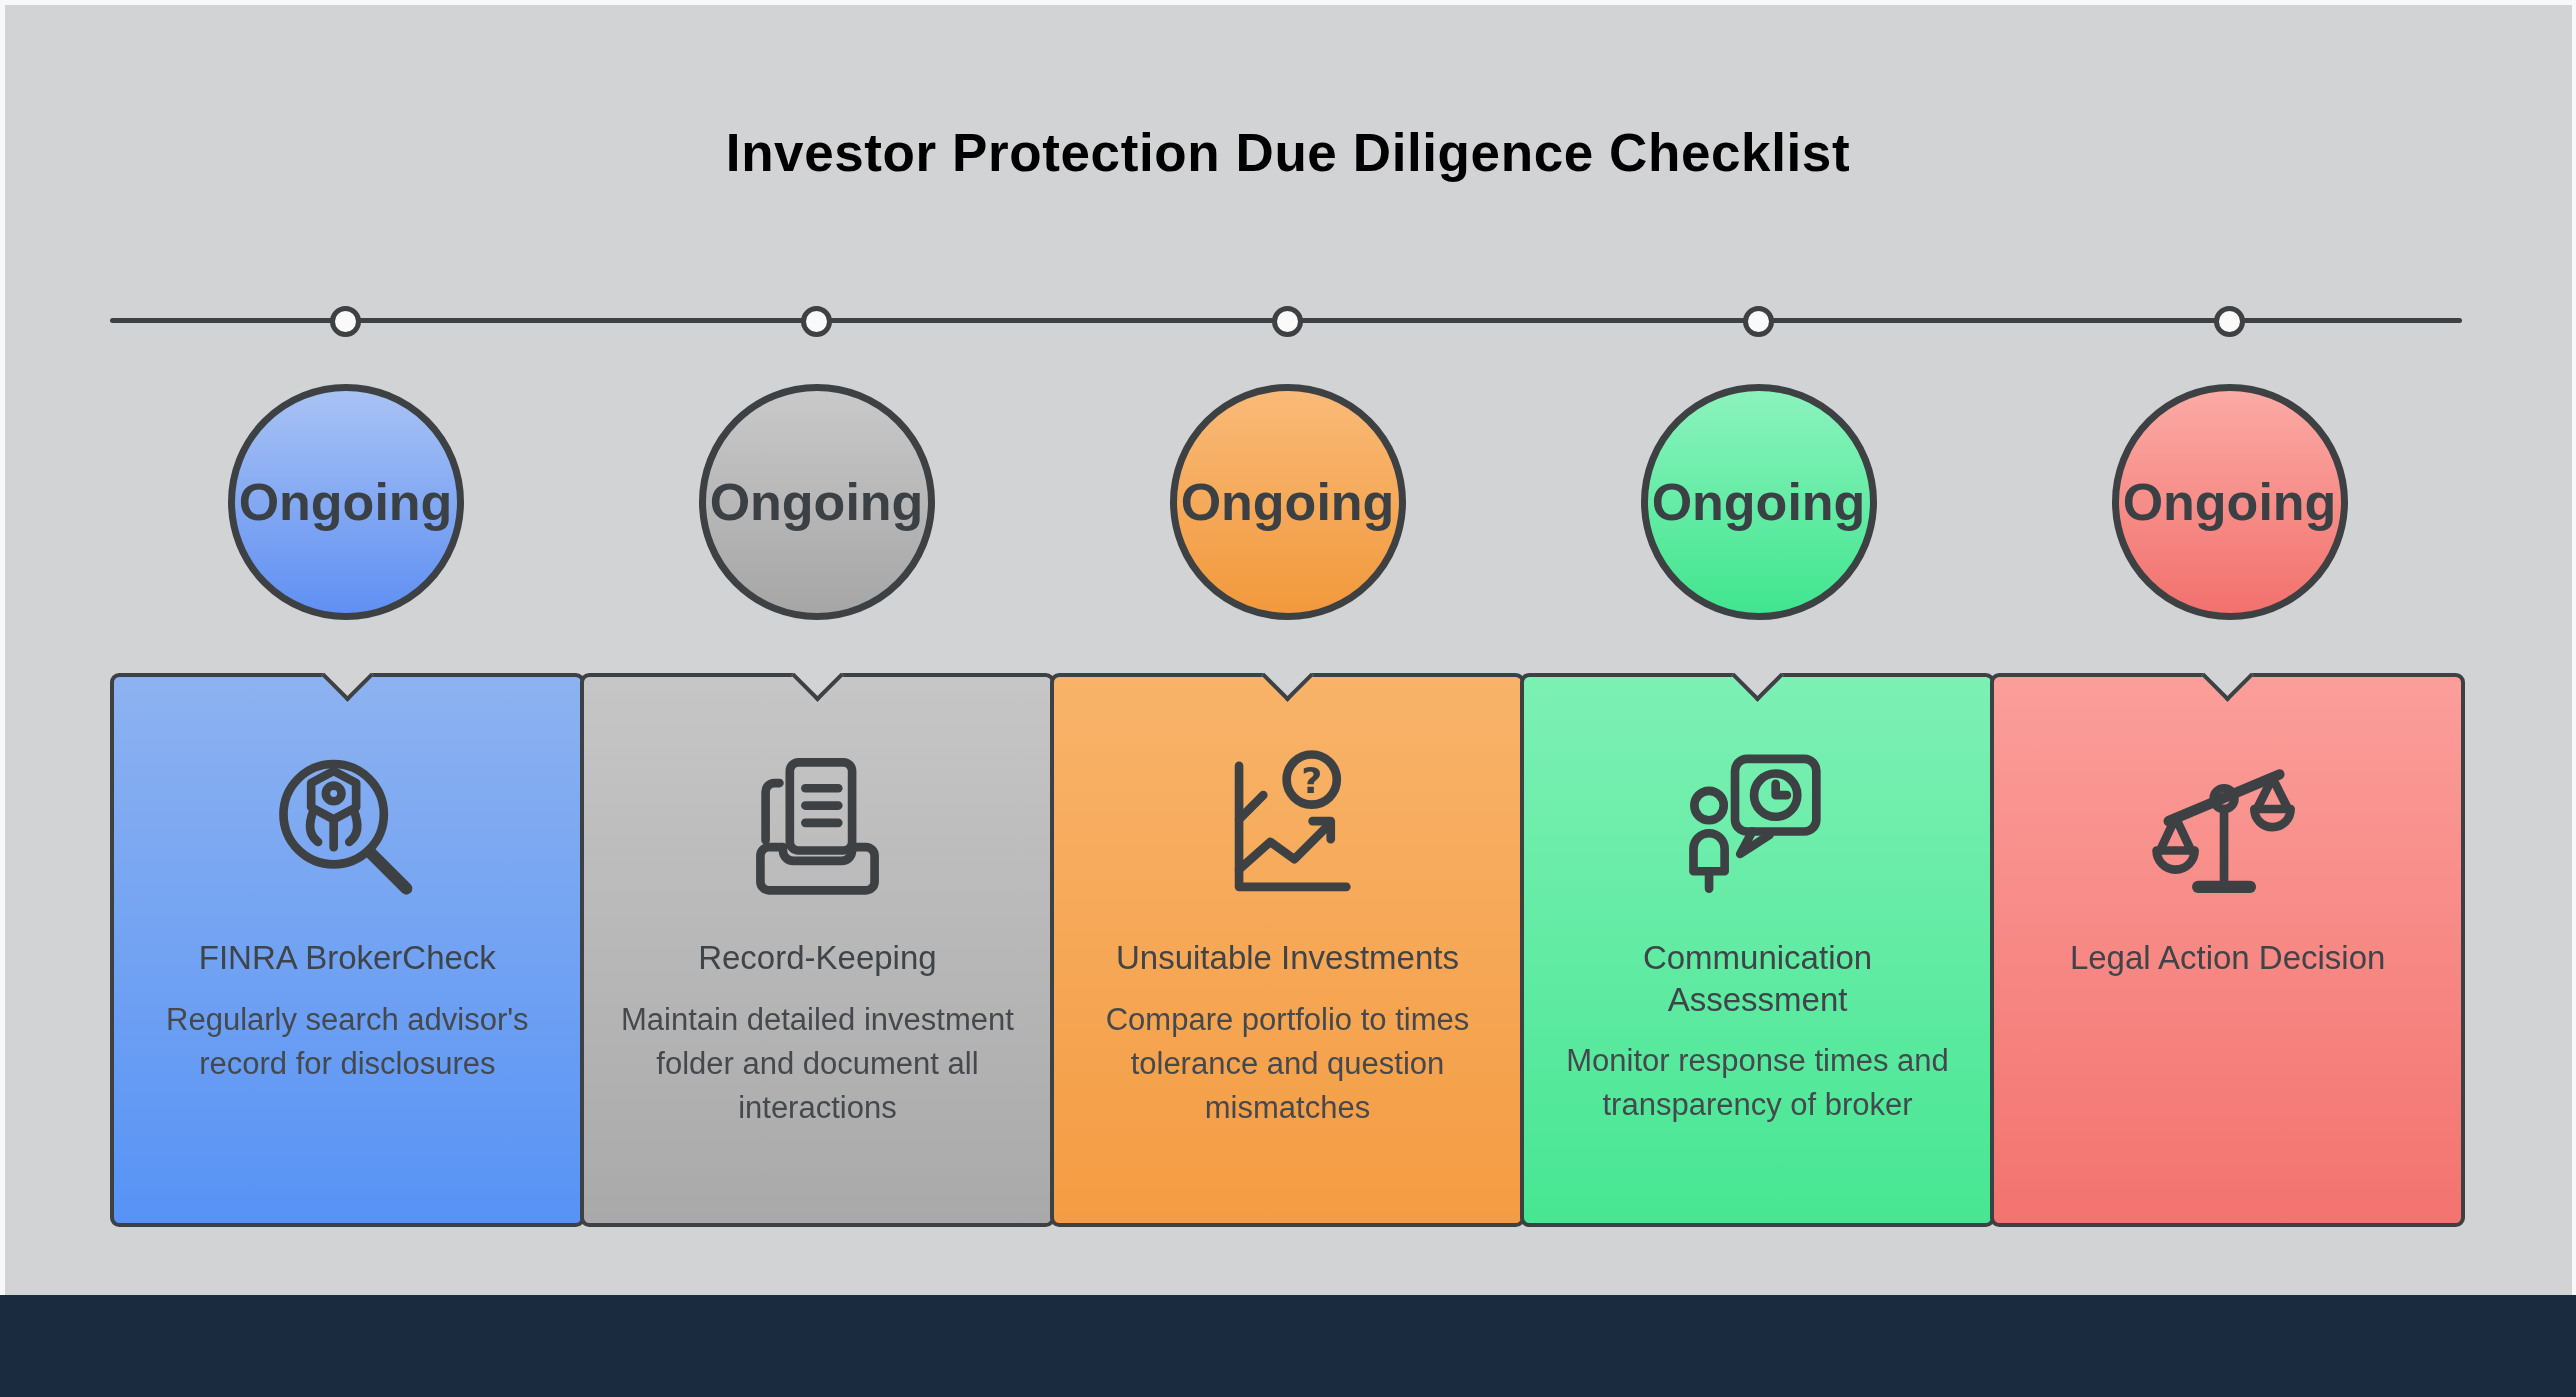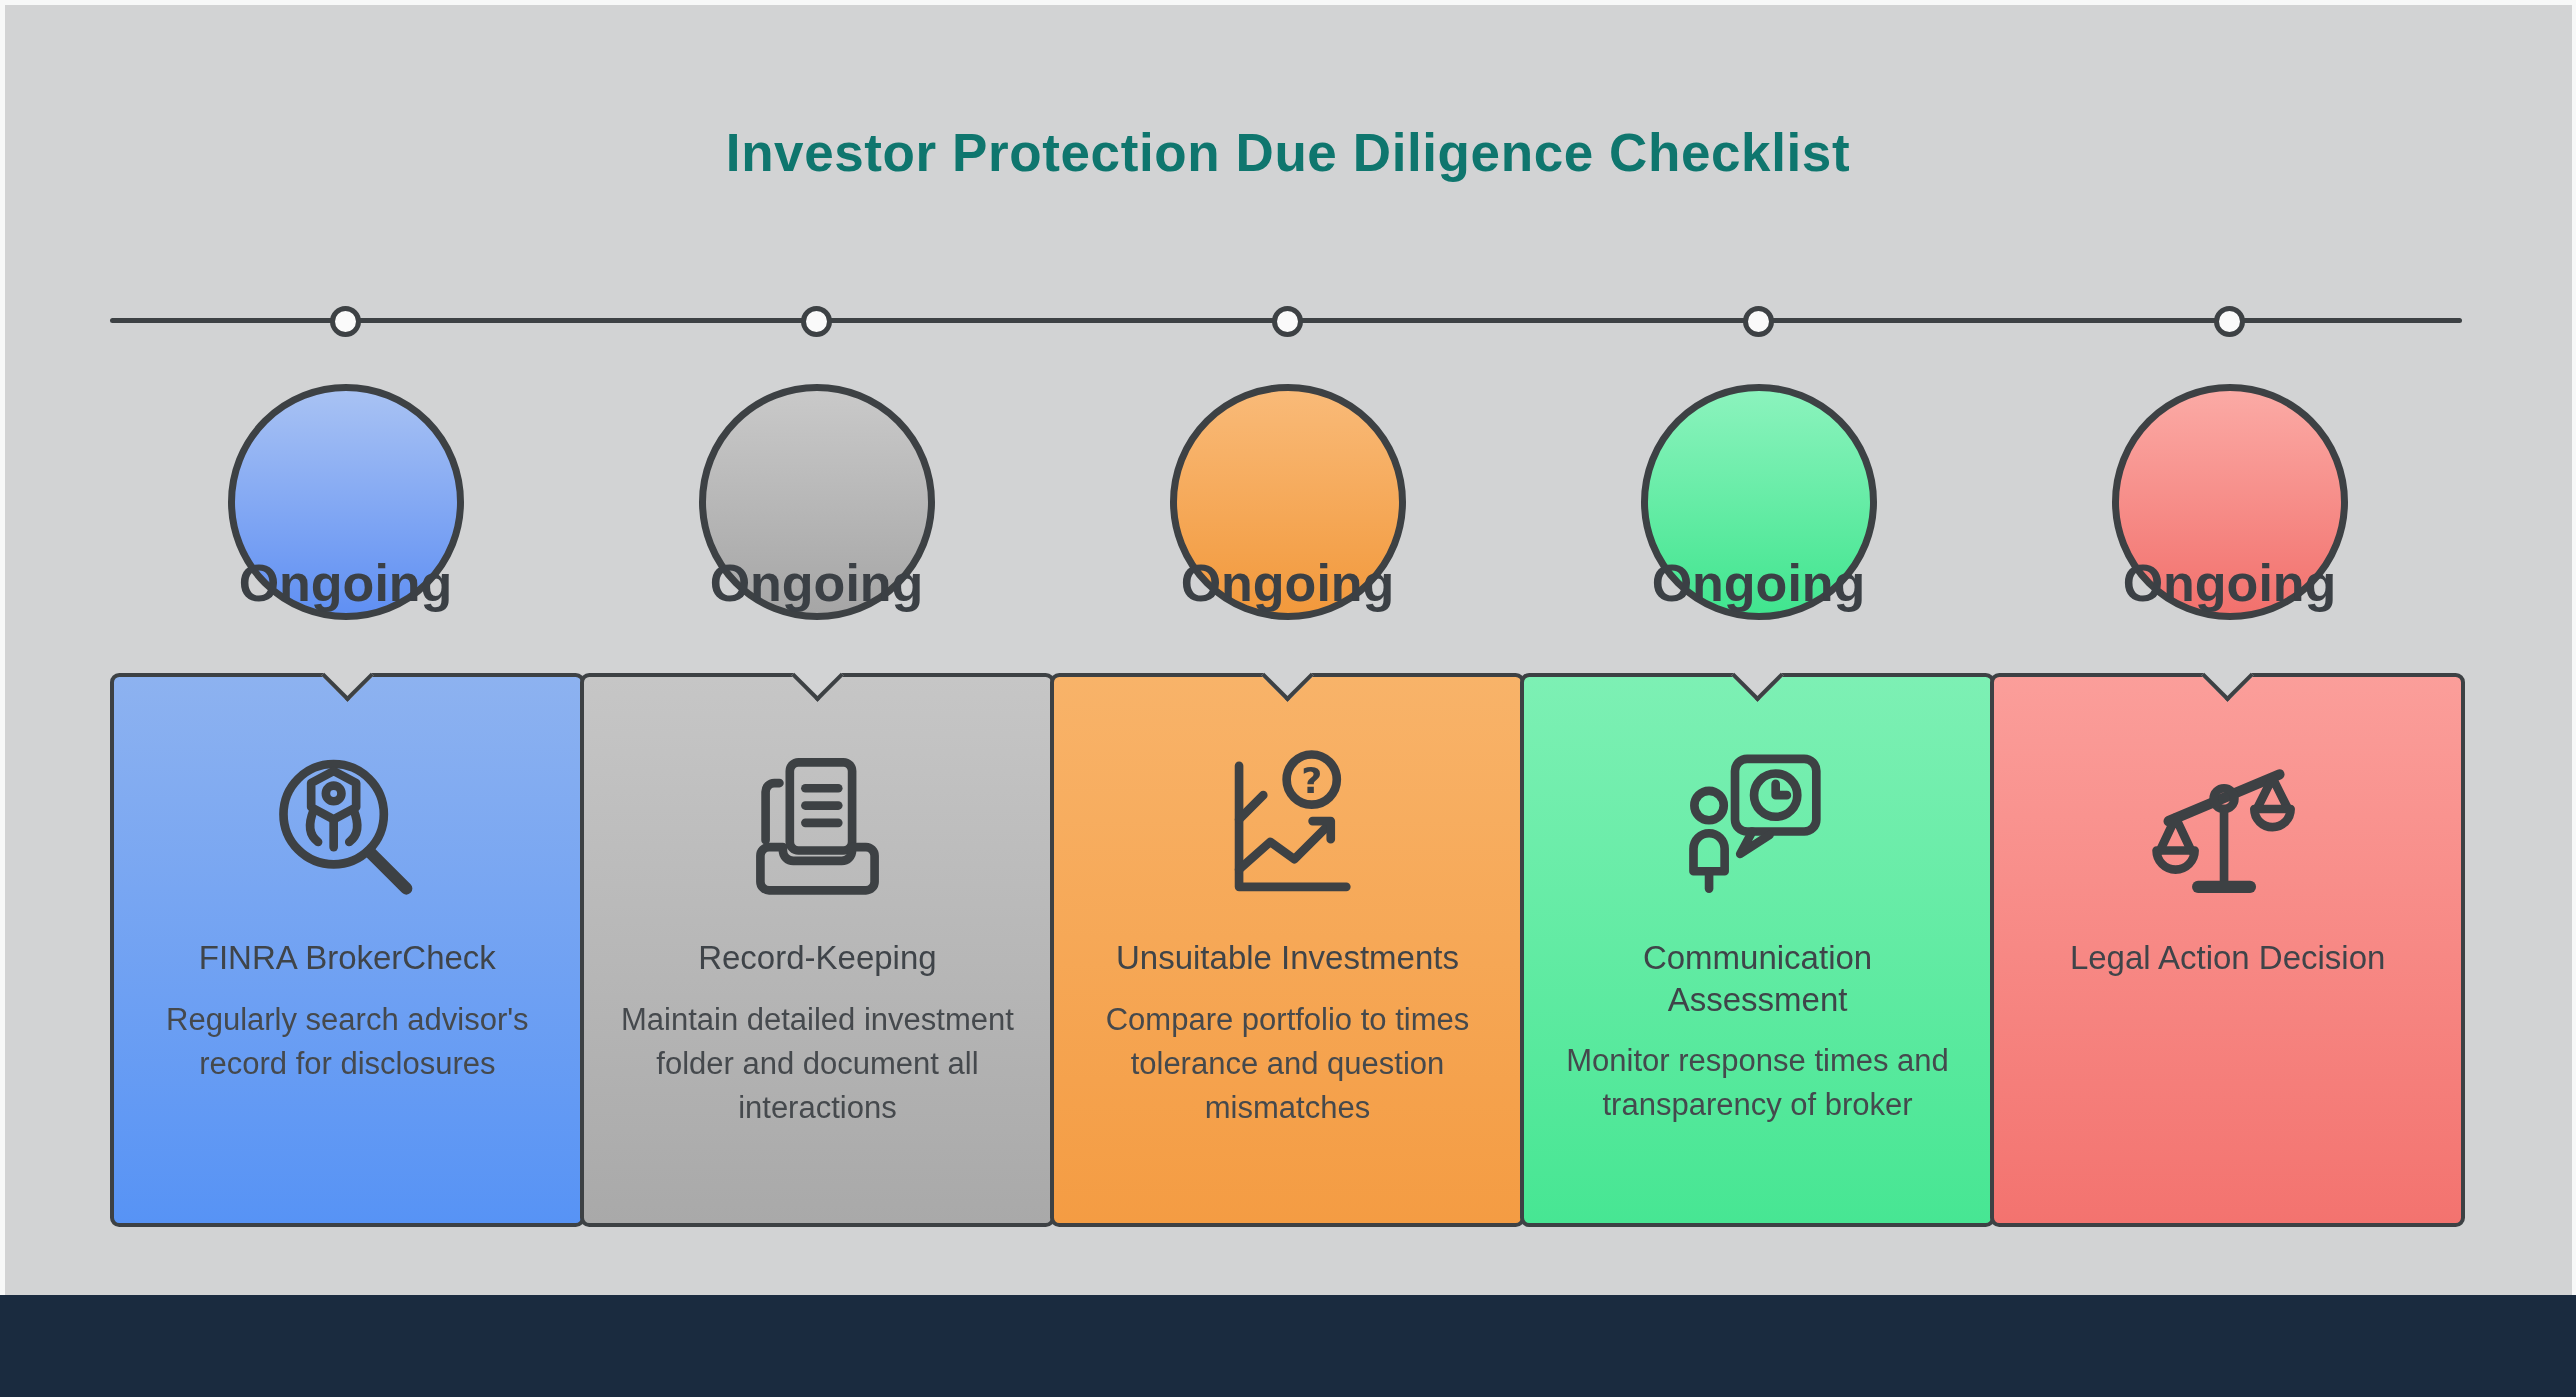--- a/index.html
+++ b/index.html
@@ -27,21 +27,21 @@
     background:#1a2b3f;
   }
 
   .page-title {
     position:absolute;
     left:0; top:122px;
     width:100%;
     text-align:center;
     font-size:53px;
     font-weight:bold;
-    color:#0f766e;
+    color:#000000;
     letter-spacing:0.6px;
   }
 
   .timeline-line {
     position:absolute;
     left:110px; top:318px;
     width:2352px; height:5.2px;
     border-radius:2.9px;
     background:#3d4144;
   }
@@ -65,21 +65,21 @@
     border:5.2px solid #3d4144;
     background:#fafafa;
   }
 
   #circles-band { top:384px; height:238px; }
   .badge-circle {
     width:236px; height:236px;
     border-radius:50%;
     border:7.5px solid #3d4144;
     background:linear-gradient(180deg, var(--ct,#ccc), var(--cb,#999));
-    display:flex; align-items:flex-end; justify-content:center;
+    display:flex; align-items:center; justify-content:center;
   }
   .badge-label {
     font-size:52px;
     font-weight:bold;
     color:#3b4045;
   }
 
   #cards-band { top:673px; height:554px; }
   .step-card {
     position:relative;

